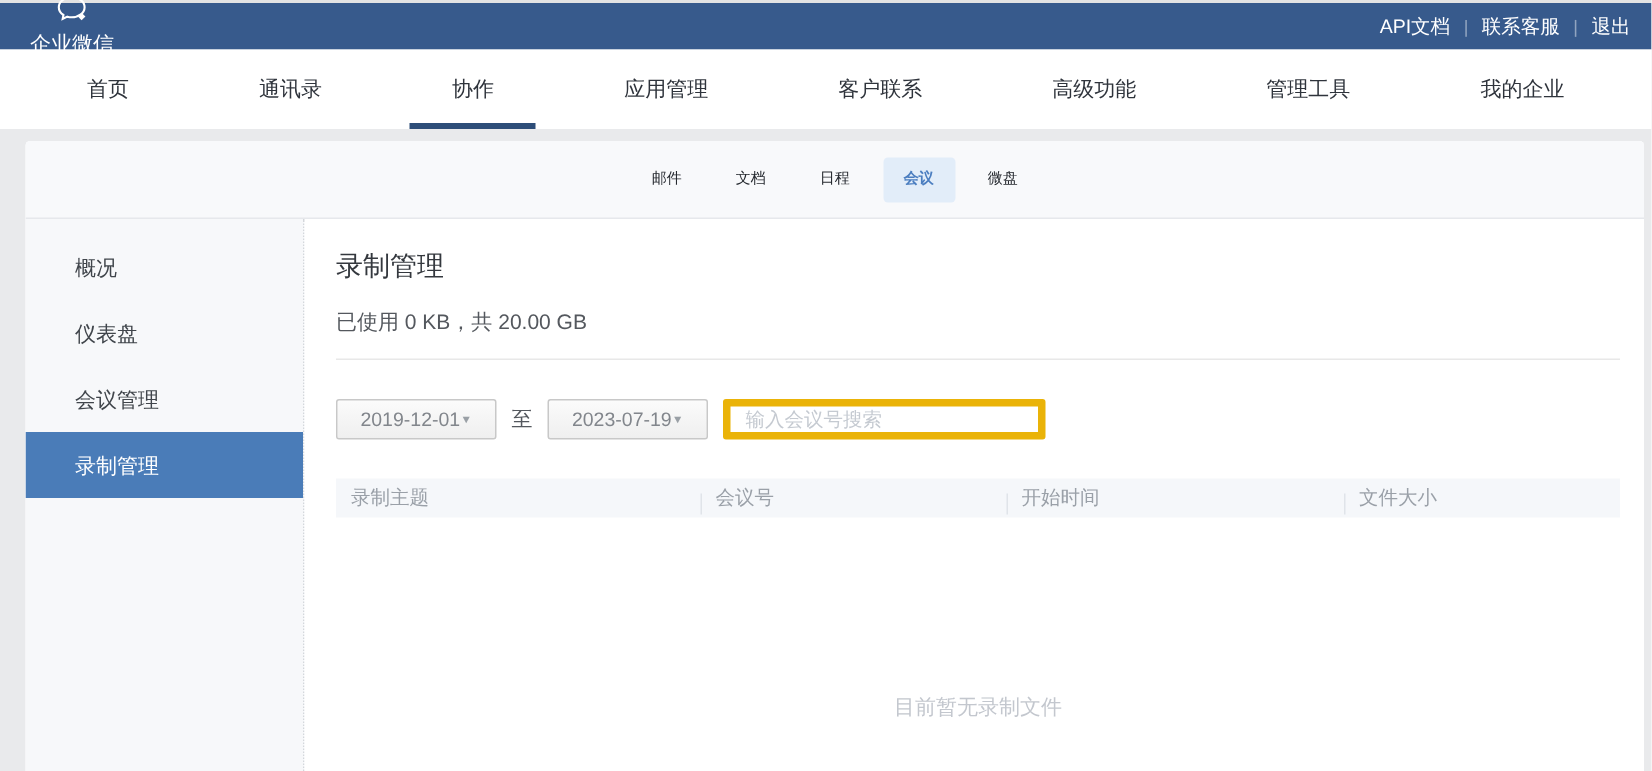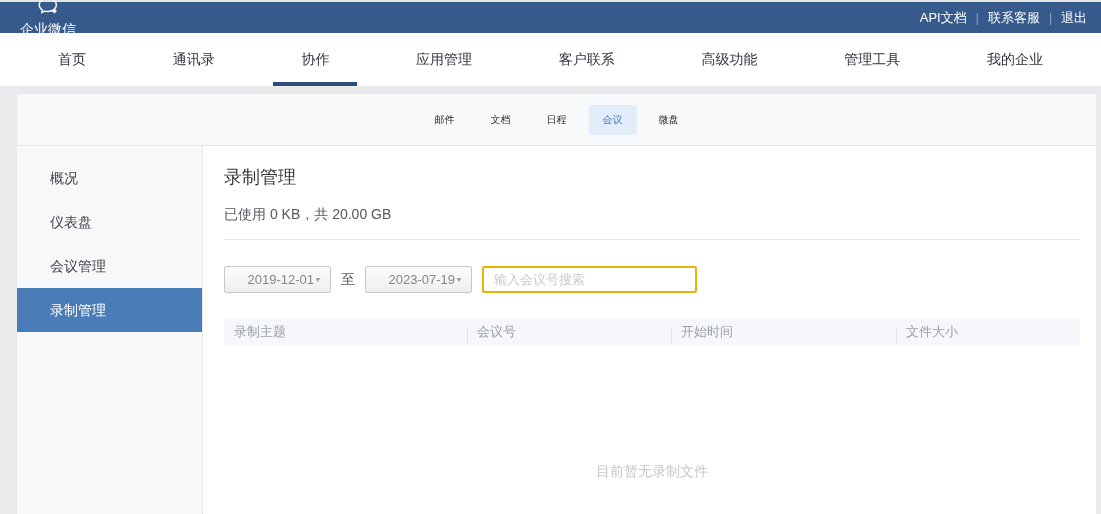--- a/index.html
+++ b/index.html
@@ -47,21 +47,21 @@
   }
   .subnav {
     height:52px; flex:0 0 52px; background:#f8f9fb;
     border-bottom:1px solid #e6e8ec;
     display:flex; align-items:center; justify-content:center; gap:8px;
   }
   .tab {
     height:30px; line-height:30px; padding:0 14px; font-size:10px;
     color:#24282e; border-radius:3px; cursor:pointer; white-space:nowrap;
   }
-  .tab.active { background:var(--tab-active-bg,#e2edf9); color:var(--accent,#4b7ec0); }
+  .tab.active { background:var(--tab-active-bg,#e2edf9); color:var(--accent,#4b7ec0);font-weight:bold; }
 
   
   .card-body { flex:1; display:flex; min-height:0; }
   .sidebar {
     width:186px; flex:0 0 186px; background:#f7f8fa;
     border-right:1px dotted #d4d7db; padding-top:10px;
   }
   .side-item {
     height:44px; line-height:44px; padding-left:33px;
     font-size:14px; color:#40454b; cursor:pointer;
@@ -69,30 +69,30 @@
   .side-item.active { background:var(--side-active,#4a7cb8); color:#fff; }
 
   .main { flex:1; padding:19px 16px 0 21px; background:#fff; }
   .page-title { font-size:18px; font-weight:400; color:#34383e; }
   .usage { margin-top:17px; font-size:14px; color:#54585e; }
   .divider { margin-top:15px; border-top:1px solid #e8e8e8; }
 
   .filters { margin-top:26px; display:flex; align-items:center; }
   .date-select {
     width:107px; height:27px; padding:0 8px;
-    display:flex; align-items:center; justify-content:flex-end;
+    display:flex; align-items:center; justify-content:center;
     background:linear-gradient(#fbfbfb,#efefef);
     border:1px solid #c8c8c8; border-radius:2px;
     font-size:13px; color:#82868c; cursor:pointer;
   }
   .date-select .arrow { font-size:8px; color:#9aa0a6; transform:scaleY(.9); }
   .range-sep { margin:0 10px; font-size:14px; color:#54585e; }
   .search-input {
     width:215px; height:27px; margin-left:10px; padding:0 10px;
-    border:2px solid #eab308; border-radius:2px;
+    border:5px solid #eab308; border-radius:2px;
     font-size:13px; color:#555; outline:none;
     font-family:"Liberation Sans","DejaVu Sans",sans-serif;
   }
   .search-input::placeholder { color:#c5cad1; }
 
   .table-header {
     margin-top:26px; height:26px; background:#f5f7fa;
     display:flex; align-items:center; font-size:13px; color:#9aa0a8;
   }
   .th { padding-left:10px; position:relative; }

